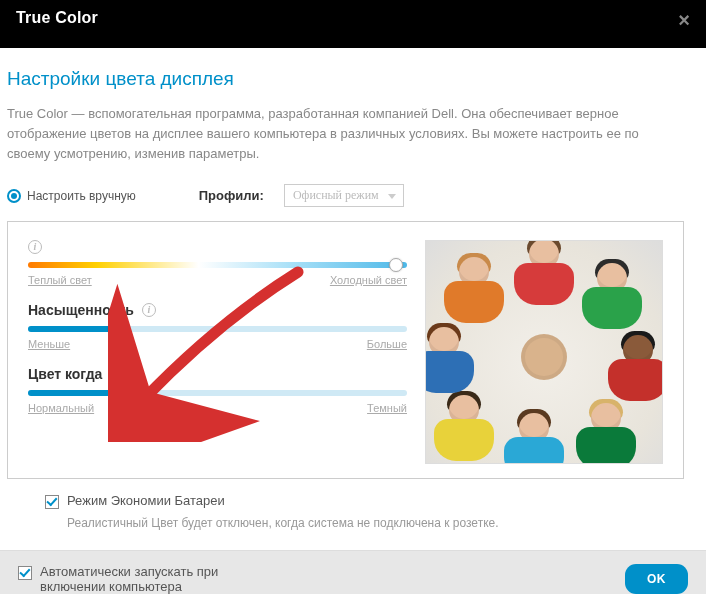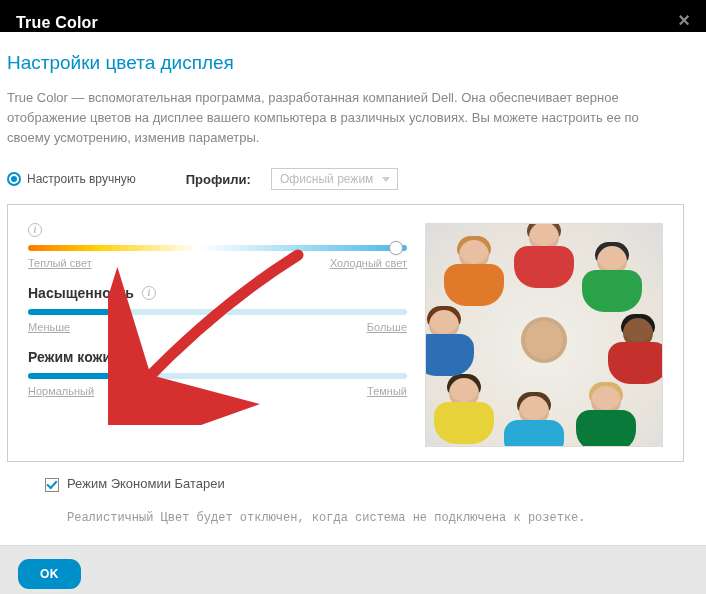--- a/index.html
+++ b/index.html
@@ -1,46 +1,46 @@
 <!DOCTYPE html>
 <html><head>
 <meta charset="utf-8">
 <style>
   * { box-sizing: border-box; margin: 0; padding: 0; }
   body { font-family: "Segoe UI", Arial, sans-serif; font-size: 13px; color: #444; background: #fff; width: 706px; }
-  .titlebar { background: #000; color: #fff; height: 32px; display: flex; align-items: flex-end; padding: 0 16px; justify-content: space-between; }
+  .titlebar { background: #000; color: #fff; height: 48px; display: flex; align-items: flex-start; padding: 9px 16px; justify-content: space-between; }
   .titlebar-title { font-size: 16px; font-weight: 600; letter-spacing: .2px; }
   .close-x { color: #888; font-size: 20px; font-weight: bold; cursor: pointer; }
   .content { padding: 20px 22px 10px 7px; }
   .heading { color: #0090c9; font-size: 19px; font-weight: 400; margin-bottom: 14px; }
   .desc { color: #888; font-size: 13px; line-height: 1.55; margin-bottom: 20px; }
   .row-top { display: flex; align-items: center; gap: 20px; margin-bottom: 14px; flex-wrap: wrap; }
   .radio-wrap { display: inline-flex; align-items: center; gap: 6px; cursor: pointer; }
   .radio { width: 14px; height: 14px; border: 2px solid #0090c9; border-radius: 50%; display: inline-flex; align-items: center; justify-content: center; }
   .radio .dot { width: 6px; height: 6px; background: #0090c9; border-radius: 50%; }
   .radio-label { color: #555; font-size: 12px; }
-  .profiles-label { font-weight: 700; color: #333; margin-left: 30px; }
-  .select-disabled { border: 1px solid #ccc; color: #bbb; padding: 3px 24px 3px 8px; font-size: 12px; position: relative; background: #fff; user-select: none; }
+  .profiles-label { font-weight: 700; color: #333; margin-left: 43px; }
+  .select-disabled { border: 1px solid #ccc; color: #bbb; padding: 3px 24px 3px 8px; font-size: 12px; position: relative; background: #fff; user-select: none; font-family: Liberation Serif, serif; }
   .select-disabled::after { content: ""; position: absolute; right: 7px; top: 50%; margin-top: -2px; border-left: 4px solid transparent; border-right: 4px solid transparent; border-top: 5px solid #ccc; }
   .panel { border: 1px solid #ccc; padding: 18px 20px 14px 20px; display: flex; gap: 18px; position: relative; }
   .sliders { flex: 1; min-width: 0; }
   .slider-block { margin-bottom: 16px; }
   .slider-title { font-weight: 700; color: #333; font-size: 14px; display: flex; align-items: center; gap: 8px; margin-bottom: 8px; }
   .info-icon { width: 14px; height: 14px; border: 1px solid #bbb; border-radius: 50%; color: #bbb; font-size: 10px; line-height: 12px; text-align: center; font-style: italic; font-family: Georgia, serif; }
   .track { height: 6px; border-radius: 3px; background: #cfe9f5; position: relative; margin-bottom: 6px; }
   .track.temp { background: linear-gradient(to right, #ff7a00 0%, #ffd000 18%, #ffffff 45%, #a6dff7 70%, #4db8e8 100%); }
   .fill { position: absolute; left: 0; top: 0; bottom: 0; background: #0090c9; border-radius: 3px; }
   .thumb { position: absolute; top: 50%; width: 14px; height: 14px; background: #fff; border: 1px solid #aaa; border-radius: 50%; transform: translate(-50%, -50%); box-shadow: 0 0 2px rgba(0,0,0,.2); }
   .tick-labels { display: flex; justify-content: space-between; font-size: 11px; color: #aaa; text-decoration: underline; }
   .checkbox-row { display: flex; align-items: flex-start; gap: 8px; color: #555; }
   .checkbox { width: 14px; height: 14px; border: 1px solid #888; background: #fff; display: inline-flex; align-items: center; justify-content: center; flex-shrink: 0; margin-top: 2px; }
   .checkbox.checked::after { content: ""; width: 8px; height: 4px; border-left: 2px solid #0090c9; border-bottom: 2px solid #0090c9; transform: rotate(-48deg) translate(1px,-1px); }
   .preview { width: 238px; height: 224px; border: 1px solid #ddd; position: relative; overflow: hidden; flex-shrink: 0; }
   .battery-row { margin: 14px 0 10px 38px; }
-  .battery-sub { color: #999; font-size: 12px; margin-top: 20px; font-family: Liberation Mono, monospace; }
+  .battery-sub { color: #999; font-size: 12px; margin-top: 8px; }
   .footer { background: #e7e7e7; padding: 13px 18px; display: flex; align-items: flex-start; justify-content: space-between; border-top: 1px solid #ddd; }
   .btns { display: flex; gap: 10px; }
   .btn { border: none; padding: 8px 22px; font-size: 12px; font-weight: 700; letter-spacing: .5px; cursor: pointer; }
   .btn-primary { background: #0090c9; color: #fff; border-radius: 11px; }
   .btn-secondary { background: #bfbfbf; color: #fff; }
   .arrow-overlay { position: absolute; left: 100px; top: 40px; width: 200px; height: 180px; pointer-events: none; }
   
   .ppl-bg { position:absolute; inset:0; background: radial-gradient(circle at 50% 55%, #f2efe9 0%, #e8e4db 70%, #ddd 100%); }
   .hands { position:absolute; left:50%; top:52%; width:46px; height:46px; transform:translate(-50%,-50%); background:#d9b38c; border-radius:50%; box-shadow:0 0 0 4px rgba(0,0,0,.05) inset; }
   .kid { position:absolute; width:60px; height:72px; }
@@ -97,21 +97,21 @@
           <span class="thumb" style="left:23%"></span>
         </div>
         <div class="tick-labels">
           <span>Меньше</span>
           <span>Больше</span>
         </div>
       </div>
 
       <div class="slider-block">
         <div class="slider-title">
-          <span>Режим кожи</span>
+          <span>Цвет когда</span>
           <span class="info-icon">i</span>
         </div>
         <div class="track">
           <span class="fill" style="width:27%"></span>
           <span class="thumb" style="left:27%"></span>
         </div>
         <div class="tick-labels">
           <span>Нормальный</span>
           <span>Темный</span>
         </div>
@@ -179,16 +179,20 @@
       <span class="checkbox checked"></span>
       <div>
         <div>Режим Экономии Батареи</div>
         <div class="battery-sub">Реалистичный Цвет будет отключен, когда система не подключена к розетке.</div>
       </div>
     </div>
   </div>
 </div>
 
 <div class="footer">
+  <div class="checkbox-row" style="max-width:260px;">
+    <span class="checkbox checked"></span>
+    <span>Автоматически запускать при включении компьютера</span>
+  </div>
   <div class="btns">
     <button class="btn btn-primary">OK</button>
   </div>
 </div>
 
 </body></html>

